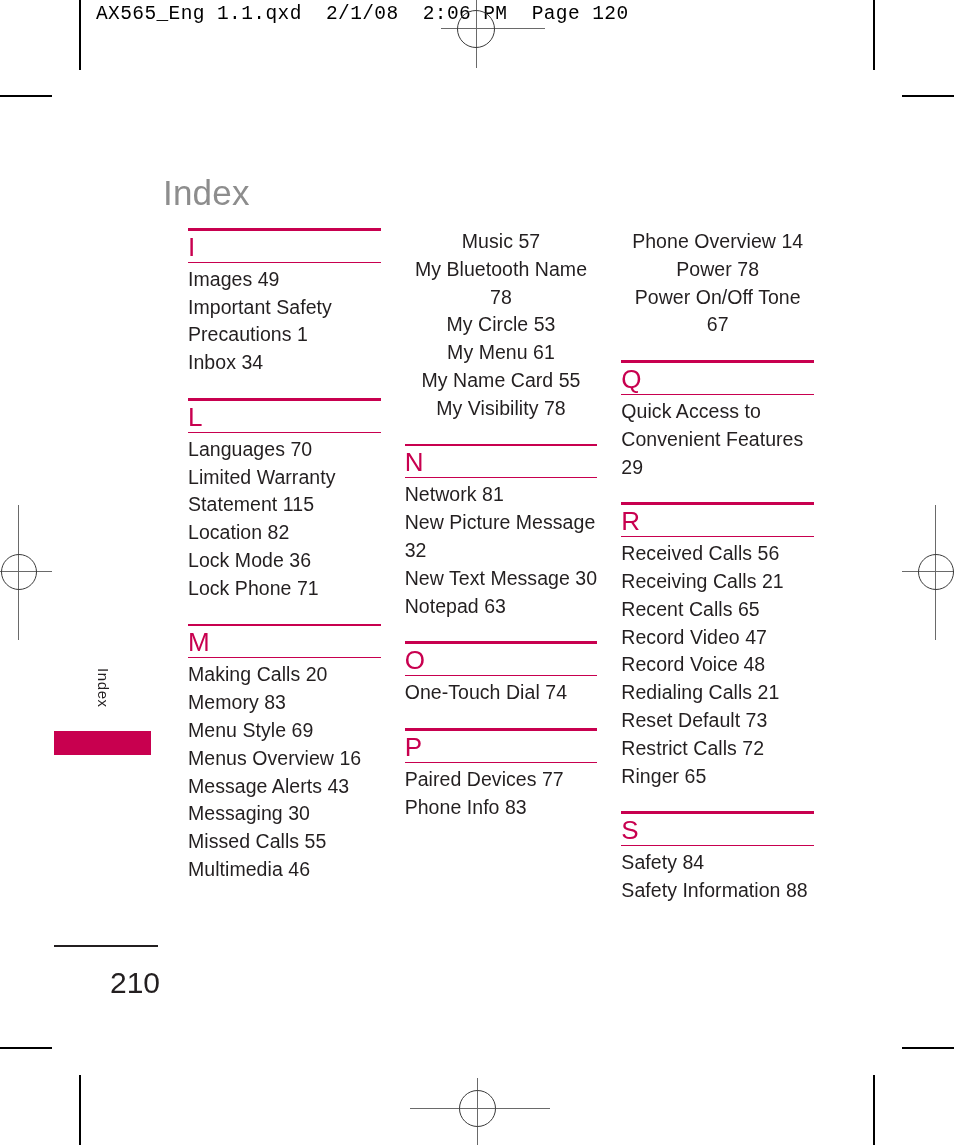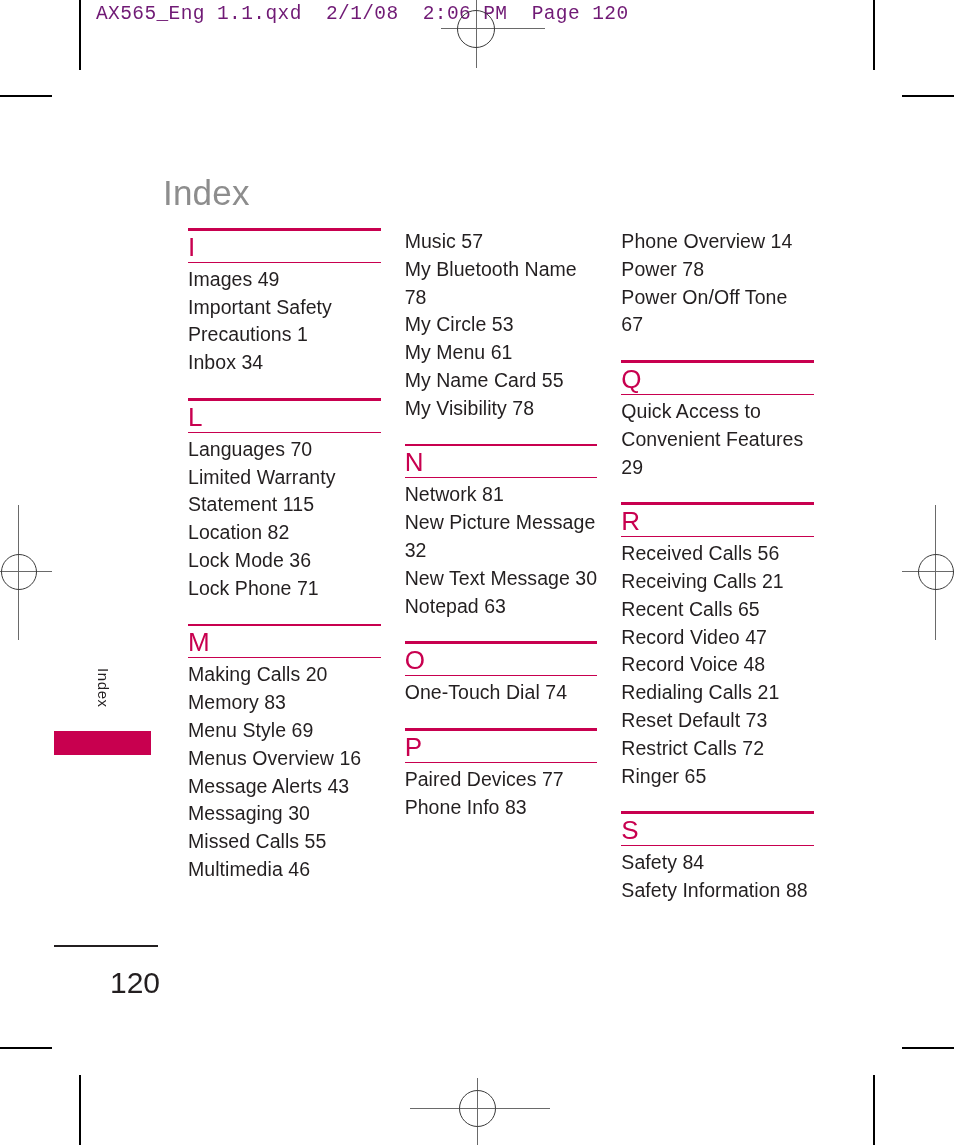--- a/index.html
+++ b/index.html
@@ -16,21 +16,21 @@
   }
 
   
   .slug {
     position: absolute;
     left: 96px;
     top: 3px;
     font-family: "Liberation Mono", monospace;
     font-size: 19.5px;
     letter-spacing: 0.4px;
-    color: #701a75;
+    color: #000000;
     white-space: pre;
   }
 
   
   .cmark { position: absolute; background: #000; }
   .cmark.v { width: 1.6px; }
   .cmark.h { height: 1.6px; }
 
   
   .regmark { position: absolute; }
@@ -87,21 +87,21 @@
   }
 
   .entry {
     font-size: 19.5px;
     line-height: 27.8px;
     color: #231f20;
     letter-spacing: 0.05px;
   }
 
   
-  .cont-entries { margin-bottom: 21px; }
+  .cont-entries { margin-bottom: 21px; text-align: center; }
 
   
   .side-tab-label {
     position: absolute;
     left: 112px;
     top: 668px;
     font-size: 15px;
     color: #231f20;
     transform: rotate(90deg);
     transform-origin: left top;
@@ -274,13 +274,13 @@
         <div class="entry">Safety 84</div>
         <div class="entry">Safety Information 88</div>
       </div>
     </div>
   </div>
 
 <div class="side-tab-label">Index</div>
 <div class="side-tab-block"></div>
 
 <div class="footer-rule"></div>
-<div class="folio">120</div>
+<div class="folio">210</div>
 
 </body></html>

